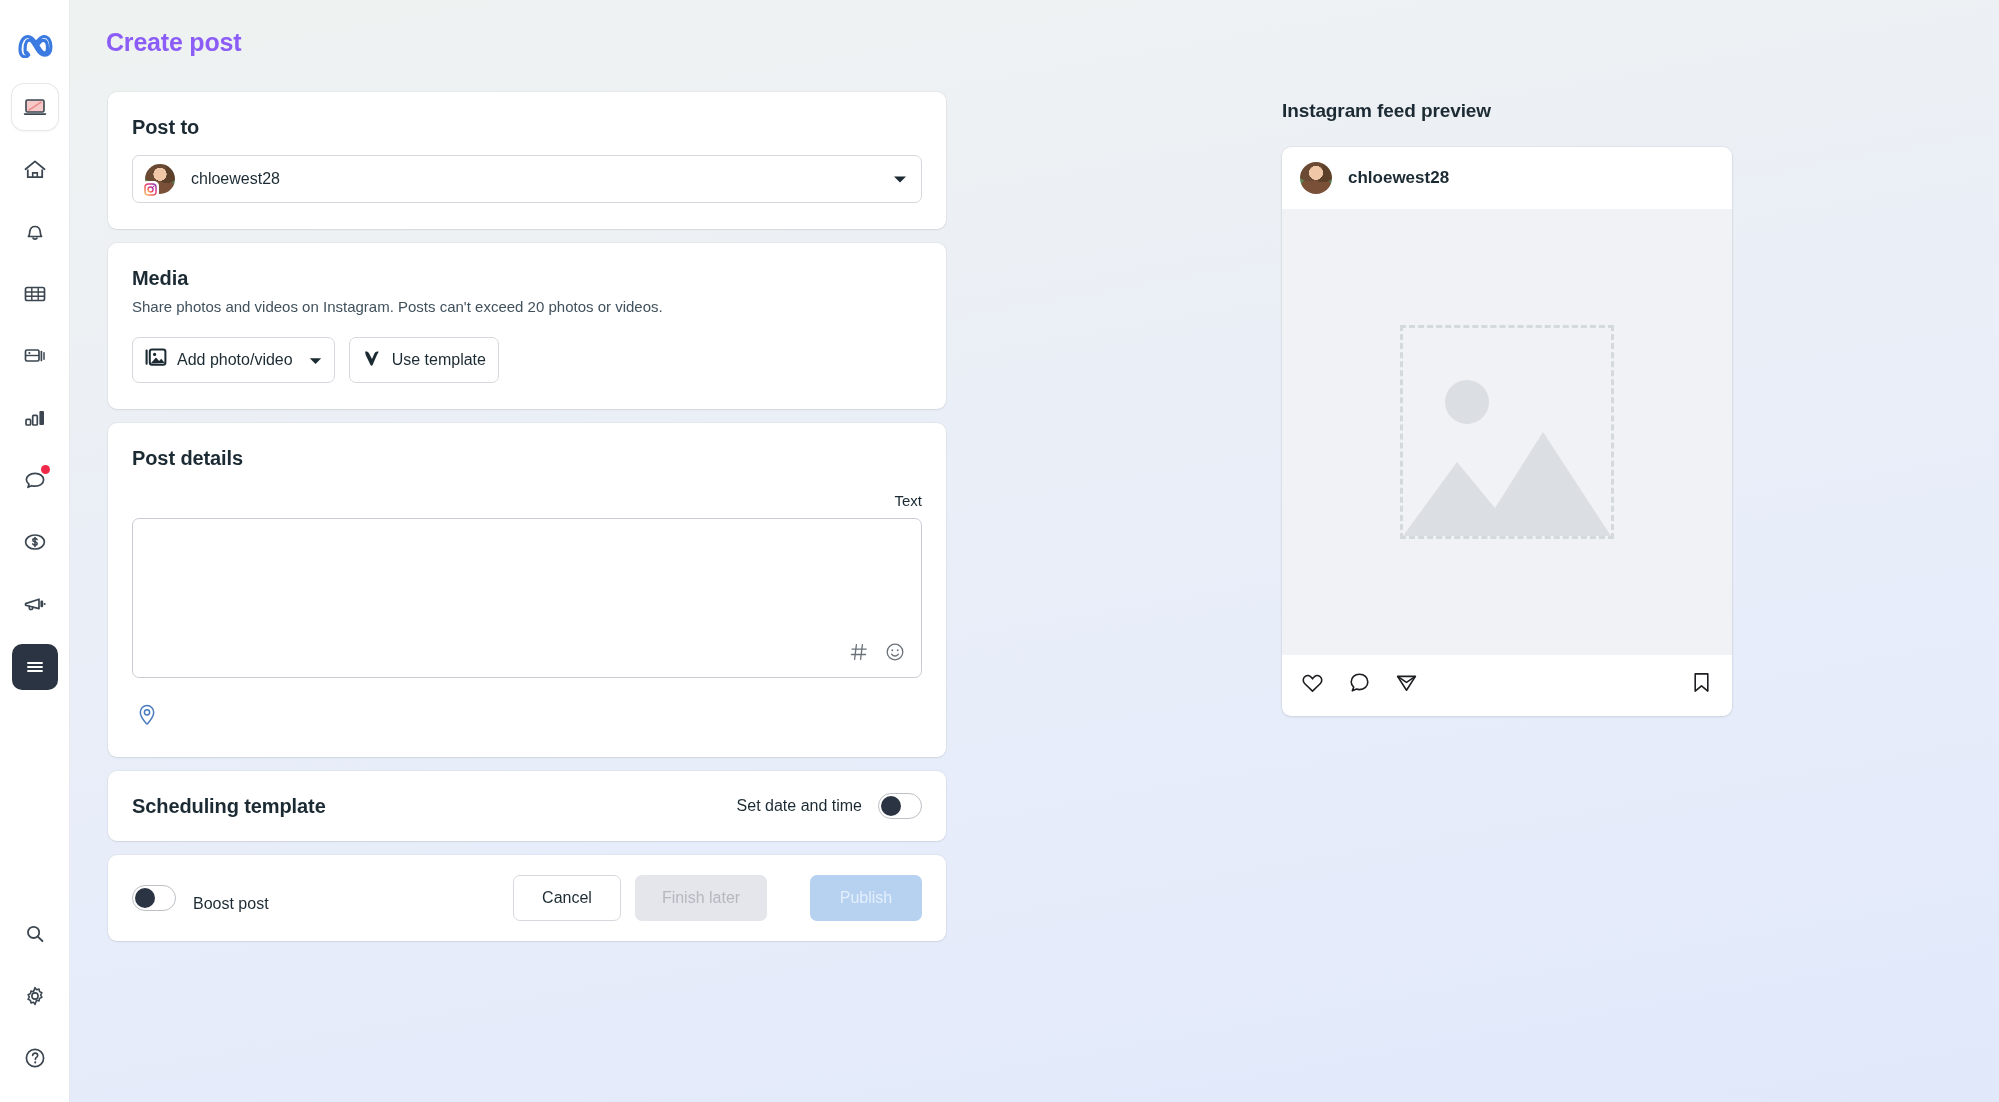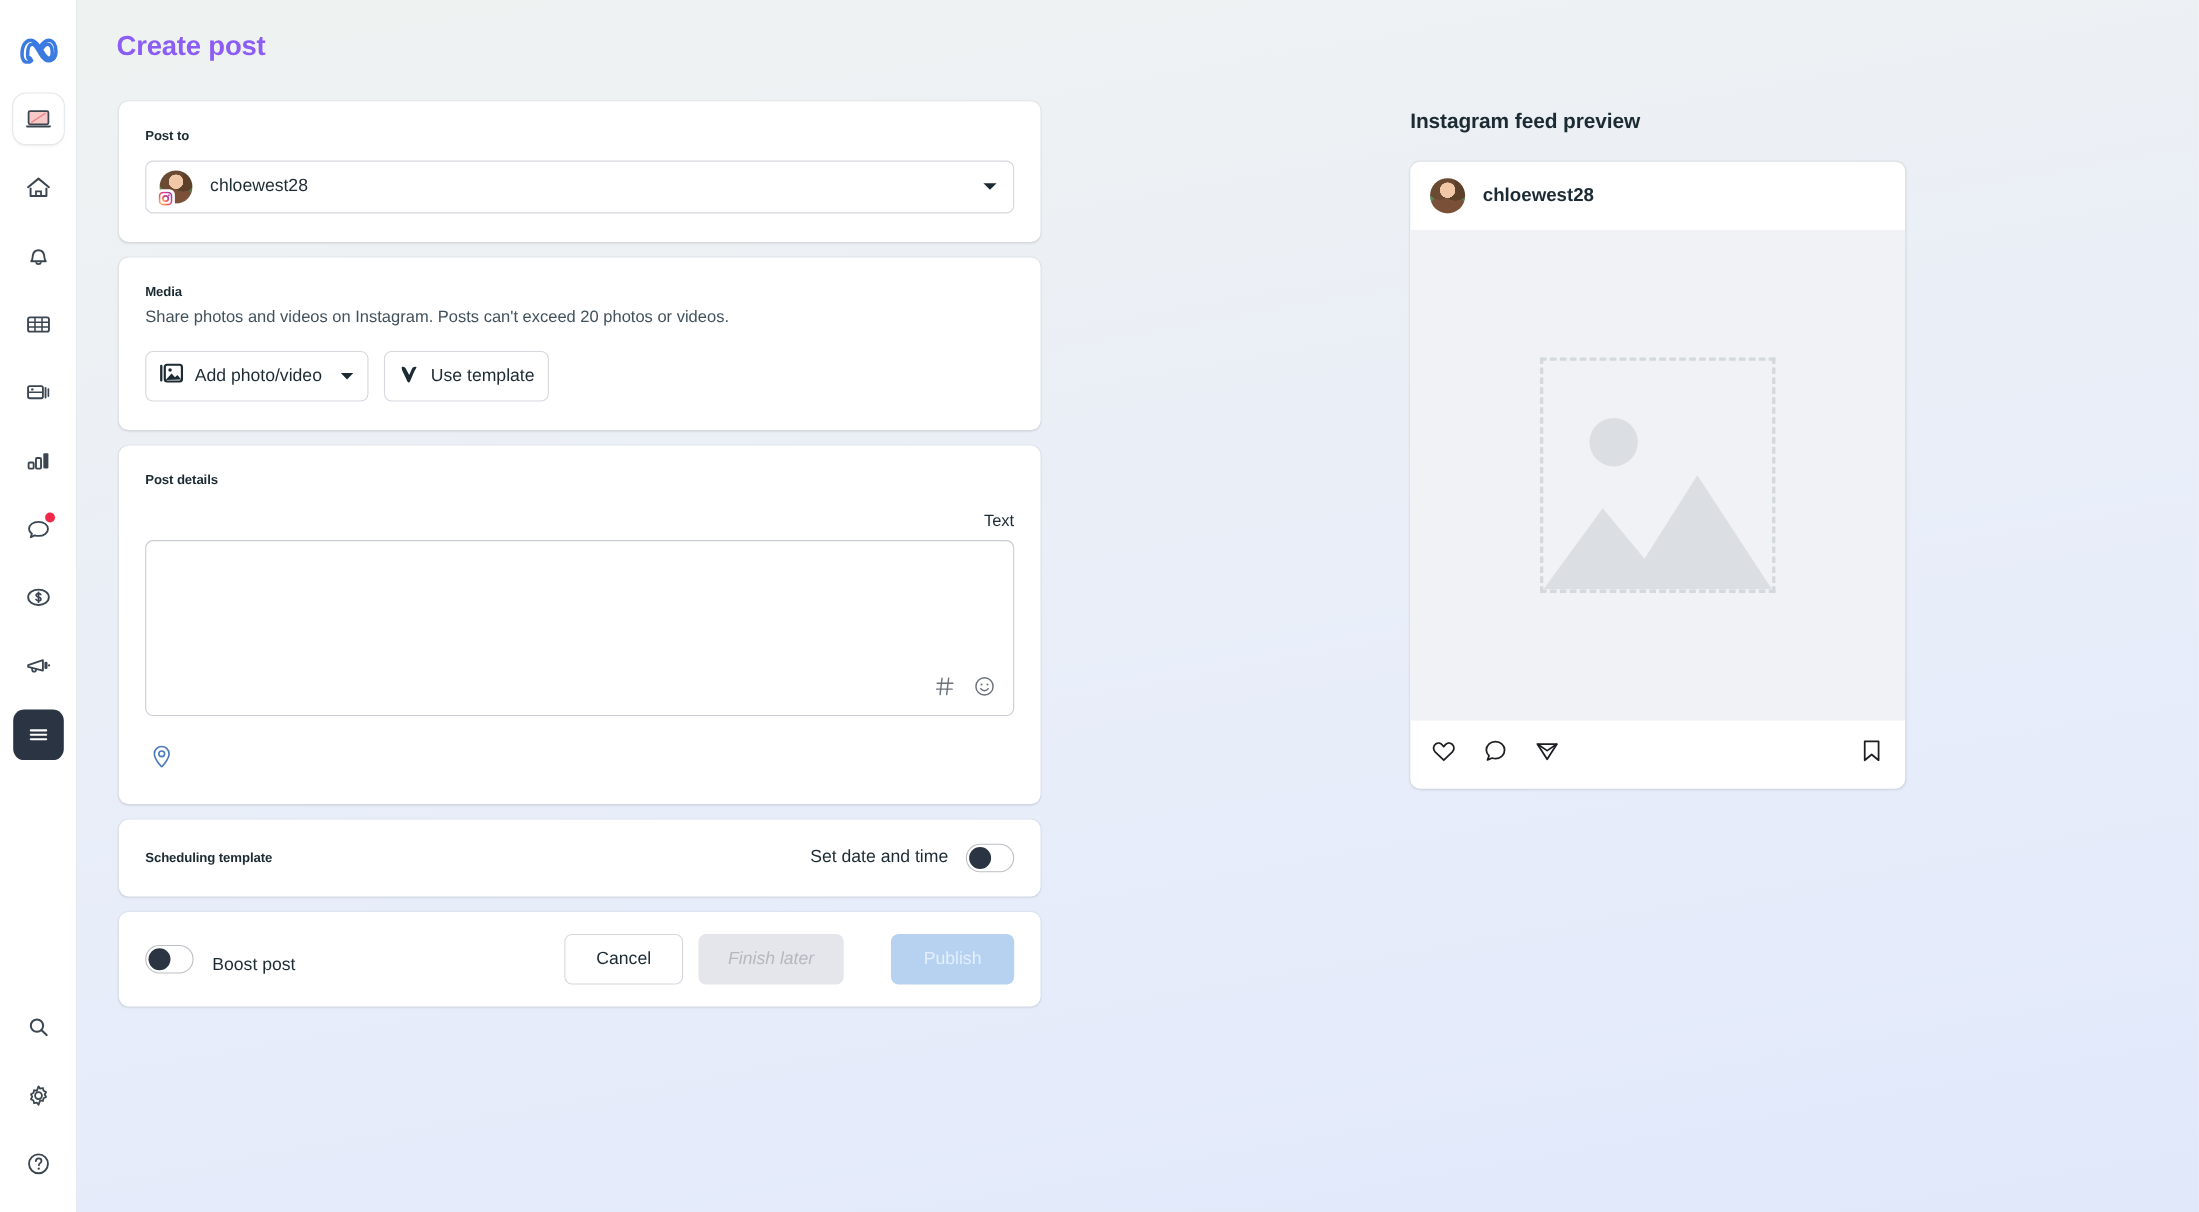--- a/index.html
+++ b/index.html
@@ -56,21 +56,21 @@
   
   #composer { position: absolute; left: 108px; top: 92px; width: 838px; }
   .card {
     background: #ffffff;
     border-radius: 9px;
     box-shadow: 0 1px 2px rgba(0,0,0,.07), 0 0 0 1px rgba(0,0,0,.03);
     margin-bottom: 14px;
     padding: 24px 24px 26px 24px;
   }
   .card-title {
-    font-size: 12px; font-weight: bold; color: #1c2b33;
+    font-size: 20px; font-weight: bold; color: #1c2b33;
     letter-spacing: -0.1px;
   }
   .card-sub {
     font-size: 15px; color: #41515c; margin-top: 7px; line-height: 1.35;
   }
 
   
   .select-box {
     margin-top: 16px;
     height: 48px;
@@ -160,21 +160,21 @@
   .btn-cancel {
     height: 46px; min-width: 108px; padding: 0 22px;
     border-radius: 7px; border: 1px solid #d5d8dd; background: #fff;
     font-size: 16px; color: #1c2b33; cursor: pointer;
     display: inline-flex; align-items: center; justify-content: center;
   }
   .btn-disabled-grey {
     height: 46px; min-width: 132px; padding: 0 22px;
     border-radius: 7px; border: none; background: #e4e6eb;
     font-size: 16px; color: #b4b8bf; cursor: default;
-    display: inline-flex; align-items: center; justify-content: center; font-style: italic;
+    display: inline-flex; align-items: center; justify-content: center;
   }
   .btn-disabled-blue {
     height: 46px; min-width: 112px; padding: 0 22px;
     border-radius: 7px; border: none; background: #b7d2f0;
     font-size: 16px; color: #e3effc; cursor: default;
     display: inline-flex; align-items: center; justify-content: center; margin-left: 29px;
   }
 
   
   #preview { position: absolute; left: 1282px; top: 100px; width: 450px; }

